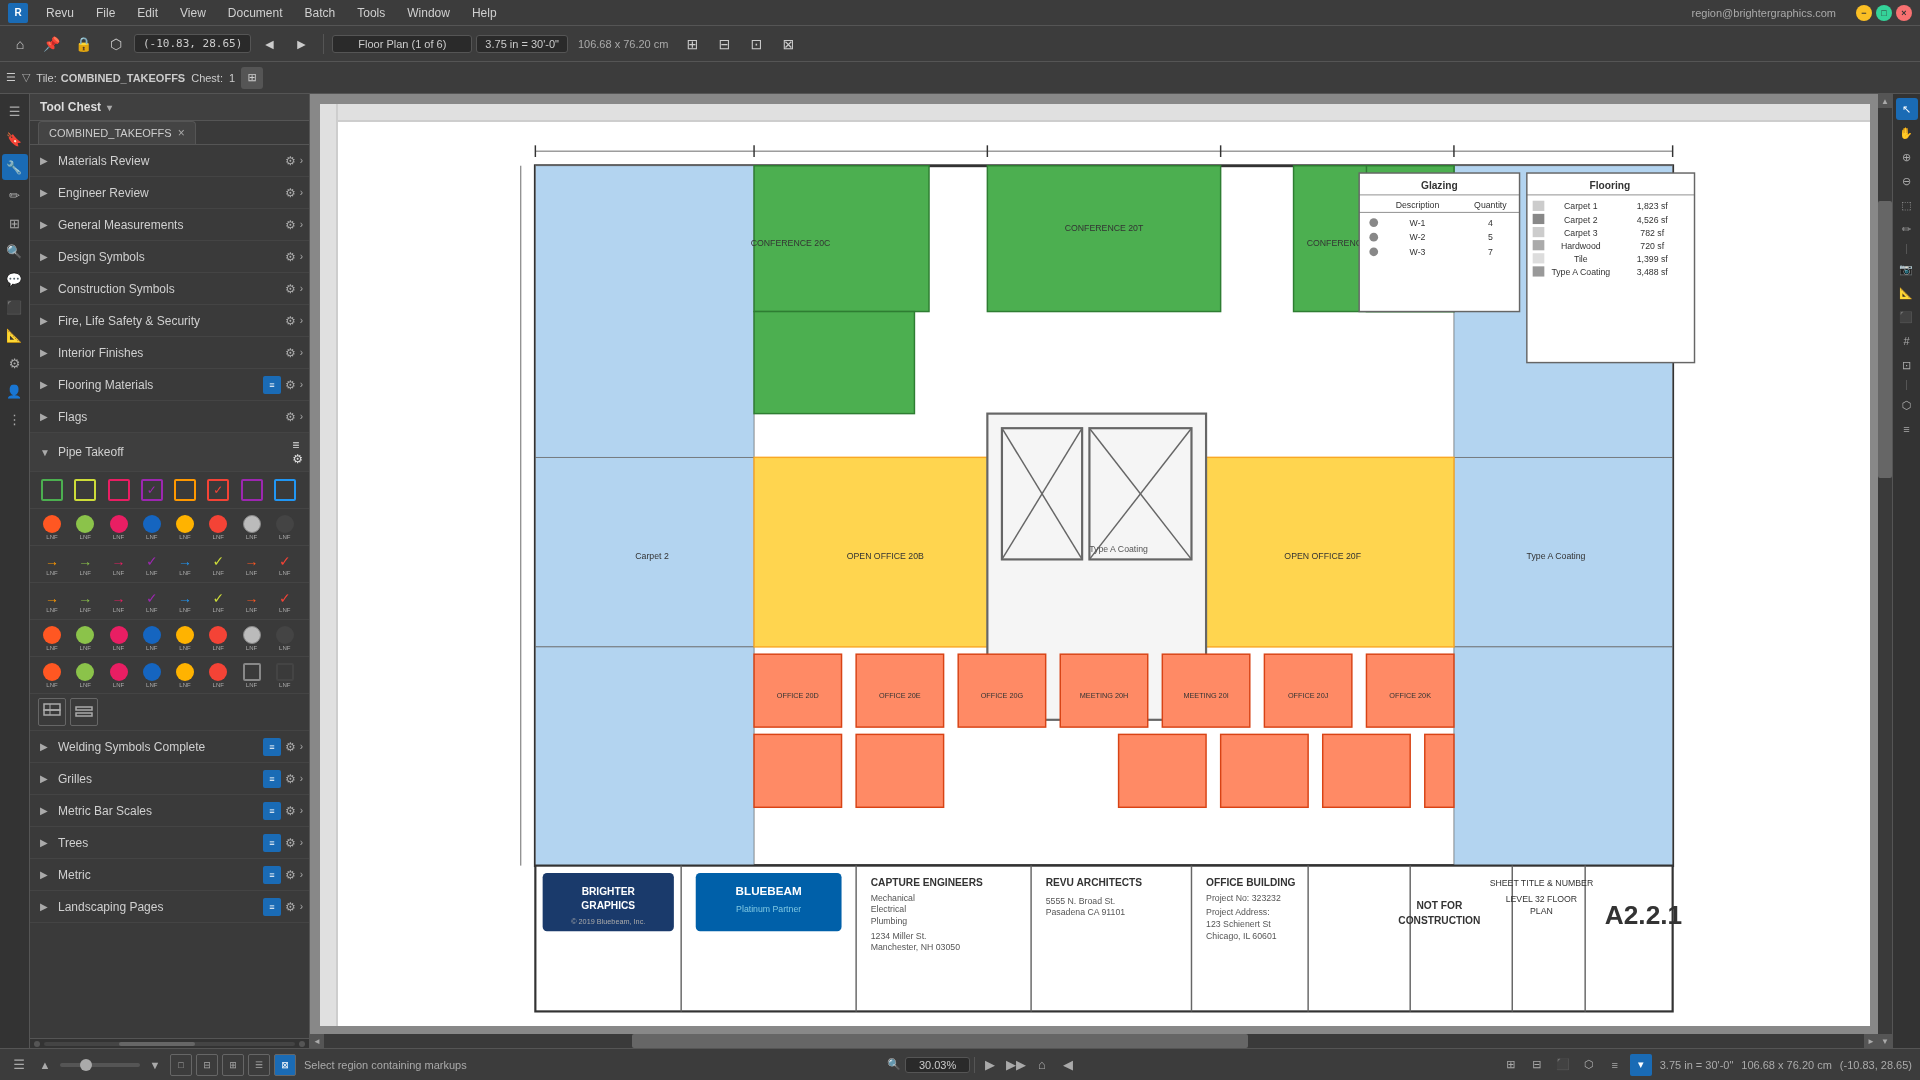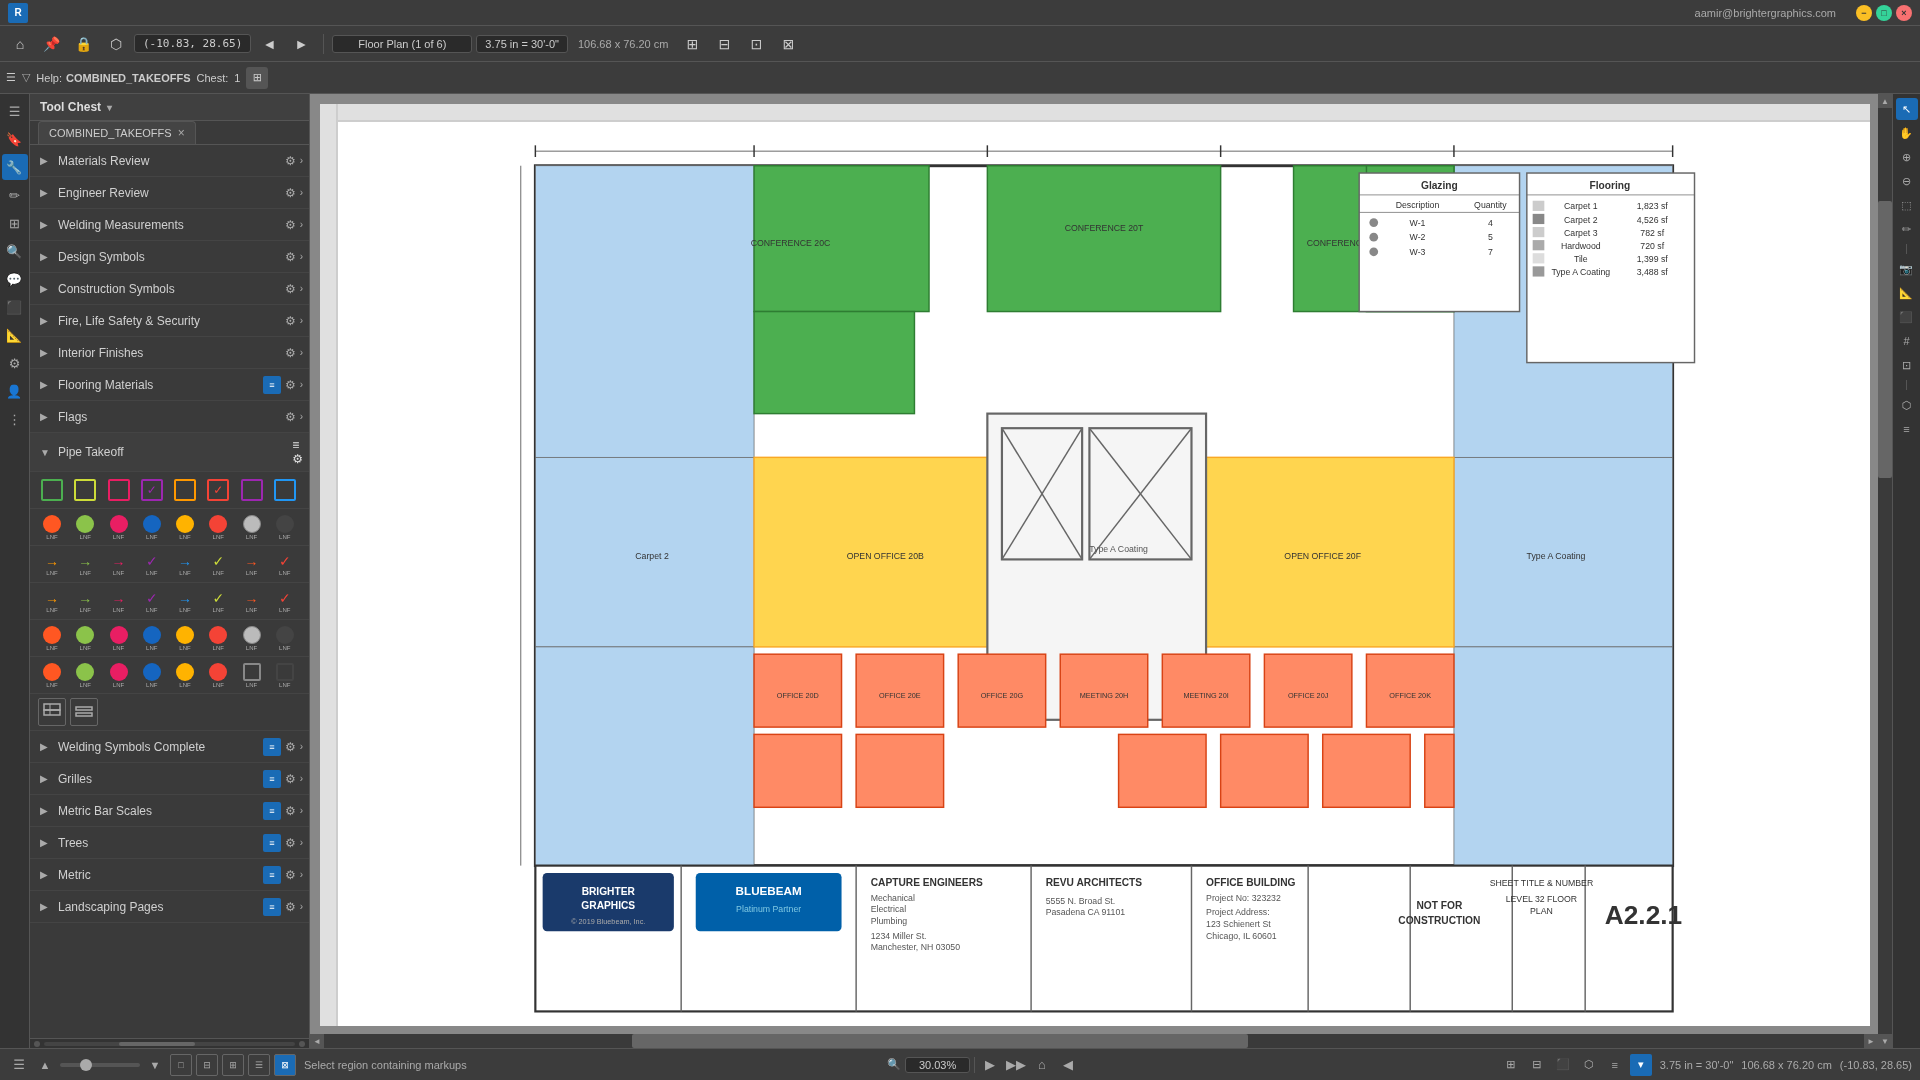--- a/index.html
+++ b/index.html
@@ -102,22 +102,33 @@
 
     
     .ruler-h { position: absolute; top: 0; left: 0; right: 0; height: 18px; background: #e0e0e0; border-bottom: 1px solid #bbb; }
     .ruler-v { position: absolute; top: 0; left: 0; bottom: 0; width: 18px; background: #e0e0e0; border-right: 1px solid #bbb; }
   </style>
 </head>
 <body>
 
 <div class="menu-bar">
   <div class="menu-bar-logo">R</div>
+  <div class="menu-items">
+    <div class="menu-item">Revu</div>
+    <div class="menu-item">File</div>
+    <div class="menu-item">Edit</div>
+    <div class="menu-item">View</div>
+    <div class="menu-item">Document</div>
+    <div class="menu-item">Batch</div>
+    <div class="menu-item">Tools</div>
+    <div class="menu-item">Window</div>
+    <div class="menu-item">Help</div>
+  </div>
   <div class="menu-bar-right">
-    <span>aamir@brightergraphics.com</span>
+    <span>region@brightergraphics.com</span>
     <div class="window-controls">
       <div class="win-btn min">−</div>
       <div class="win-btn max">□</div>
       <div class="win-btn close">×</div>
     </div>
   </div>
 </div>
 
 <div class="toolbar">
   <div class="toolbar-btn">⌂</div>
@@ -134,21 +145,21 @@
   <div class="toolbar-btn">⊞</div>
   <div class="toolbar-btn">⊟</div>
   <div class="toolbar-btn">⊡</div>
   <div class="toolbar-btn">⊠</div>
 </div>
 
 <div class="toolbar2">
   <span>☰</span>
   <span style="color:#aaa">▽</span>
   <span class="toolbar2-name">
-    <span>Help:</span>
+    <span>Tile:</span>
     <strong>COMBINED_TAKEOFFS</strong>
   </span>
   <span>Chest:</span>
   <span>1</span>
   <div class="toolbar2-copy">⊞</div>
 </div>
 
 <div class="main-area">
 
   <div class="icon-rail">
@@ -194,21 +205,21 @@
         <span class="expand-arrow">▶</span>
         <span class="item-label">Engineer Review</span>
         <div class="item-icons">
           <span class="gear-icon">⚙</span>
           <span class="chevron-right">›</span>
         </div>
       </div>
 
       <div class="tc-item">
         <span class="expand-arrow">▶</span>
-        <span class="item-label">Welding Measurements</span>
+        <span class="item-label">General Measurements</span>
         <div class="item-icons">
           <span class="gear-icon">⚙</span>
           <span class="chevron-right">›</span>
         </div>
       </div>
 
       <div class="tc-item">
         <span class="expand-arrow">▶</span>
         <span class="item-label">Design Symbols</span>
         <div class="item-icons">

